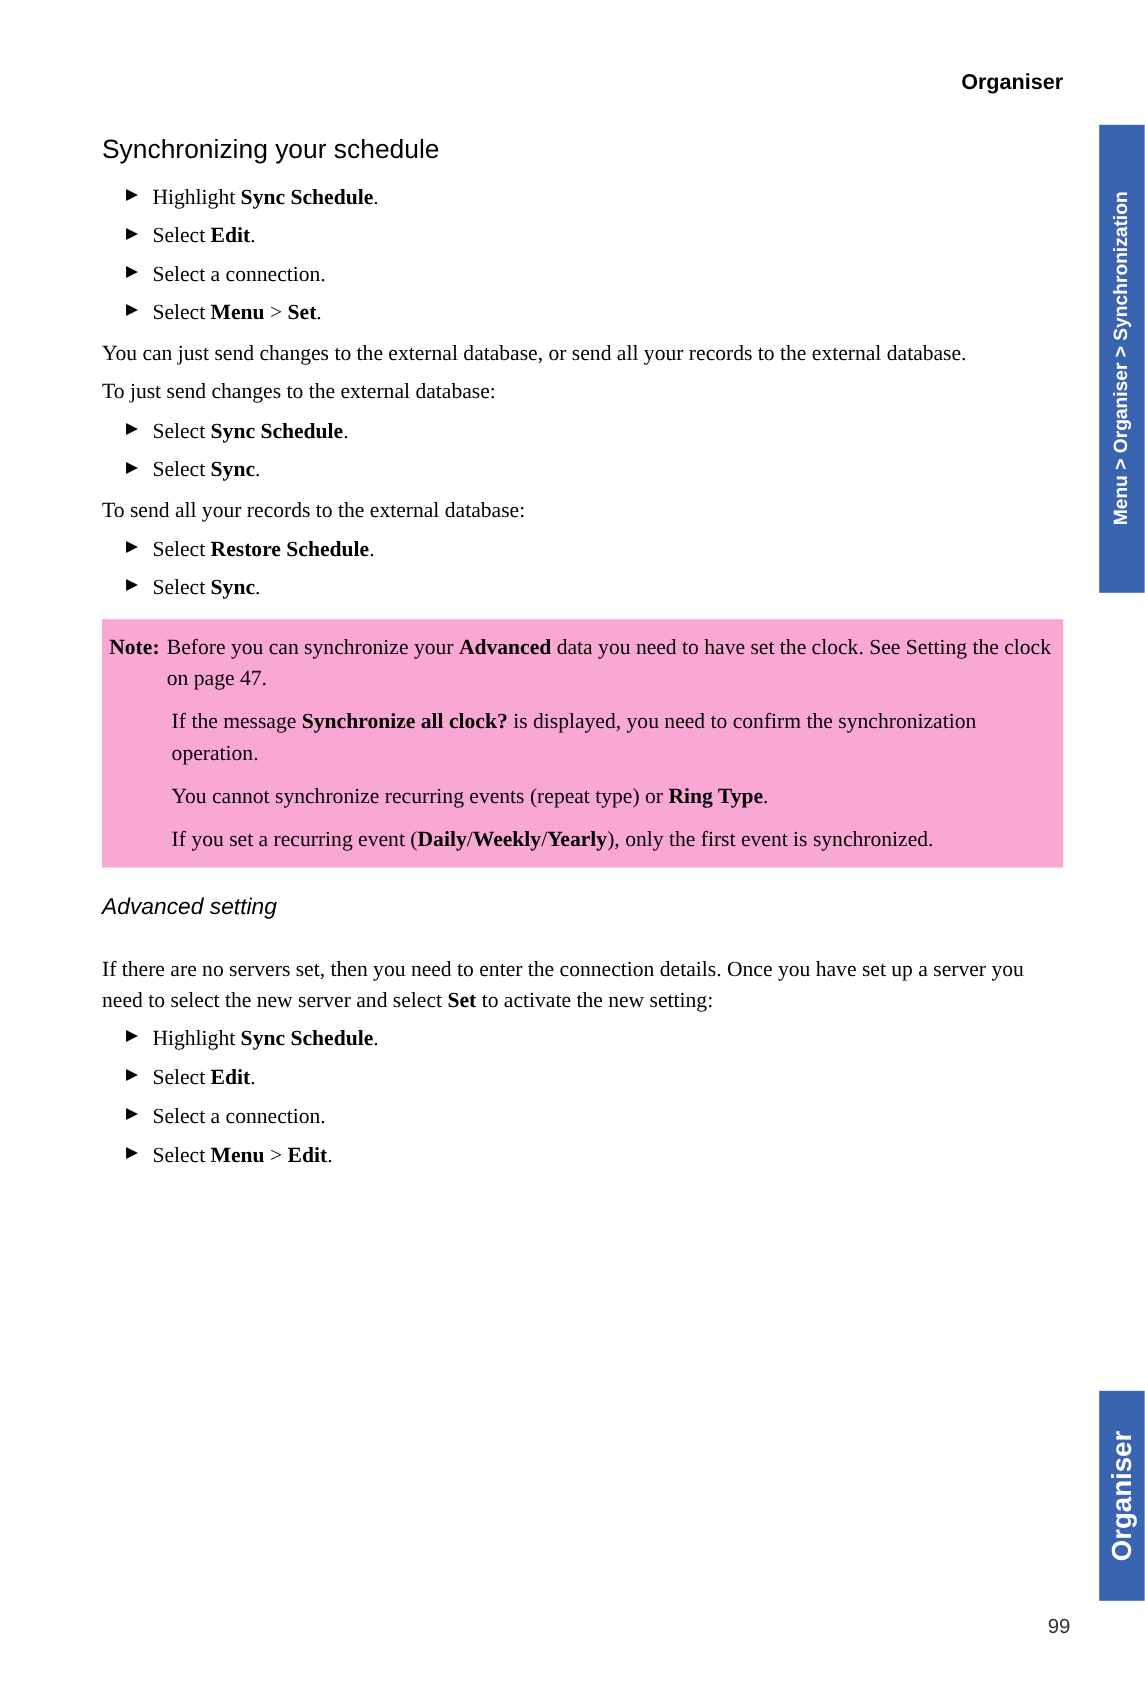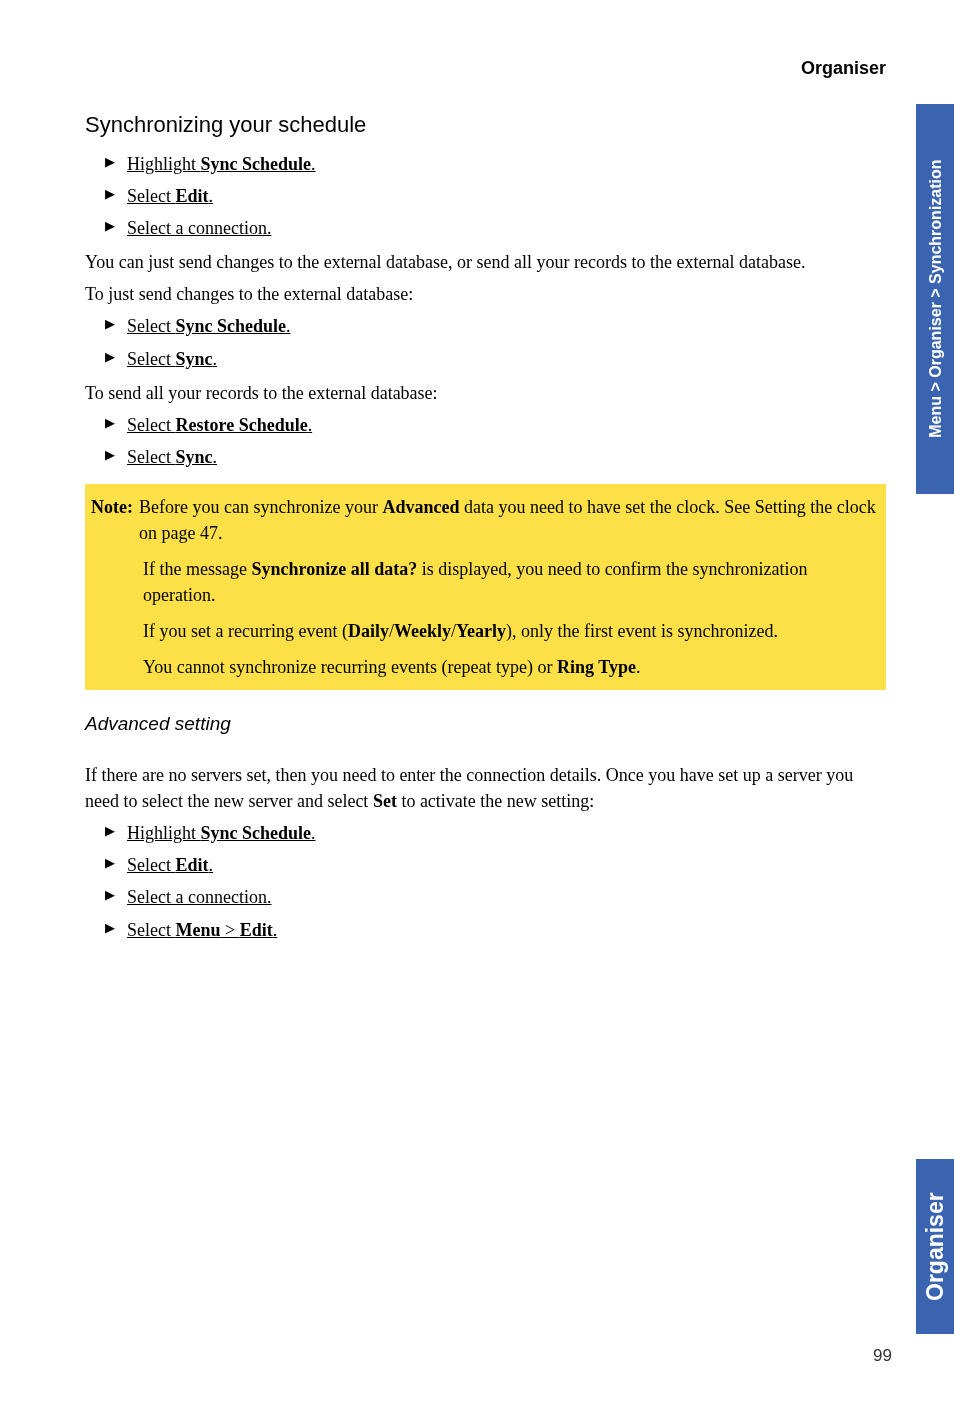--- a/index.html
+++ b/index.html
@@ -33,32 +33,31 @@
     margin-bottom: 6px;
   }
   .step-list {
     list-style: none;
     margin: 4px 0 8px 20px;
   }
   .step-list li {
     position: relative;
     padding-left: 22px;
     margin-bottom: 6px;
-    text-decoration: underline;
   }
   .step-list li::before {
     content: "▶";
     position: absolute;
     left: 0;
     top: 2px;
     font-size: 13px;
   }
   .bold { font-weight: bold; }
   .note-box {
-    background: #fde047;
+    background: #f9a8d4;
     padding: 10px 6px 10px 6px;
     margin-top: 14px;
     margin-bottom: 20px;
   }
   .note-first {
     display: flex;
     margin-bottom: 10px;
   }
   .note-label {
     font-weight: bold;
@@ -149,20 +148,23 @@
   <ul class="step-list">
     <li>
       <span>Highlight </span><span class="bold">Sync Schedule</span><span>.</span>
     </li>
     <li>
       <span>Select </span><span class="bold">Edit</span><span>.</span>
     </li>
     <li>
       <span>Select a connection.</span>
     </li>
+    <li>
+      <span>Select </span><span class="bold">Menu</span><span> &gt; </span><span class="bold">Set</span><span>.</span>
+    </li>
   </ul>
 
   <p class="body-text">You can just send changes to the external database, or send all your records to the external database.</p>
   <p class="body-text">To just send changes to the external database:</p>
 
   <ul class="step-list">
     <li>
       <span>Select </span><span class="bold">Sync Schedule</span><span>.</span>
     </li>
     <li>
@@ -182,27 +184,27 @@
   </ul>
 
   <div class="note-box">
     <div class="note-first">
       <div class="note-label">Note:</div>
       <div class="note-first-text">
         <span>Before you can synchronize your </span><span class="bold">Advanced</span><span> data you need to have set the clock. See Setting the clock on page 47.</span>
       </div>
     </div>
     <p class="note-para">
-      <span>If the message </span><span class="bold">Synchronize all data?</span><span> is displayed, you need to confirm the synchronization operation.</span>
+      <span>If the message </span><span class="bold">Synchronize all clock?</span><span> is displayed, you need to confirm the synchronization operation.</span>
+    </p>
+    <p class="note-para">
+      <span>You cannot synchronize recurring events (repeat type) or </span><span class="bold">Ring Type</span><span>.</span>
     </p>
     <p class="note-para">
       <span>If you set a recurring event (</span><span class="bold">Daily</span><span>/</span><span class="bold">Weekly</span><span>/</span><span class="bold">Yearly</span><span>), only the first event is synchronized.</span>
-    </p>
-    <p class="note-para">
-      <span>You cannot synchronize recurring events (repeat type) or </span><span class="bold">Ring Type</span><span>.</span>
     </p>
   </div>
 
   <h3 class="subsection">Advanced setting</h3>
 
   <p class="body-text">
     <span>If there are no servers set, then you need to enter the connection details. Once you have set up a server you need to select the new server and select </span><span class="bold">Set</span><span> to activate the new setting:</span>
   </p>
 
   <ul class="step-list">

